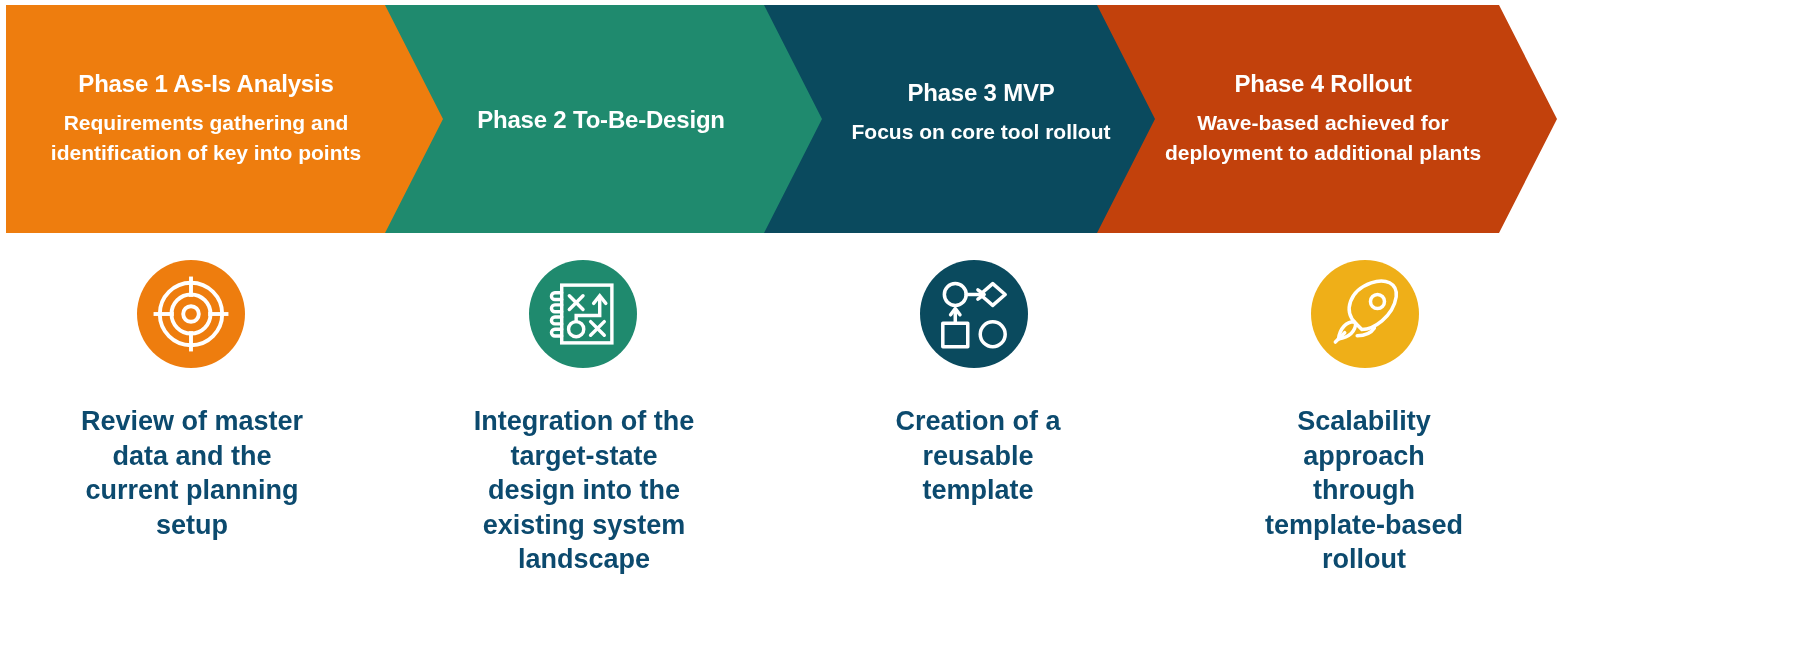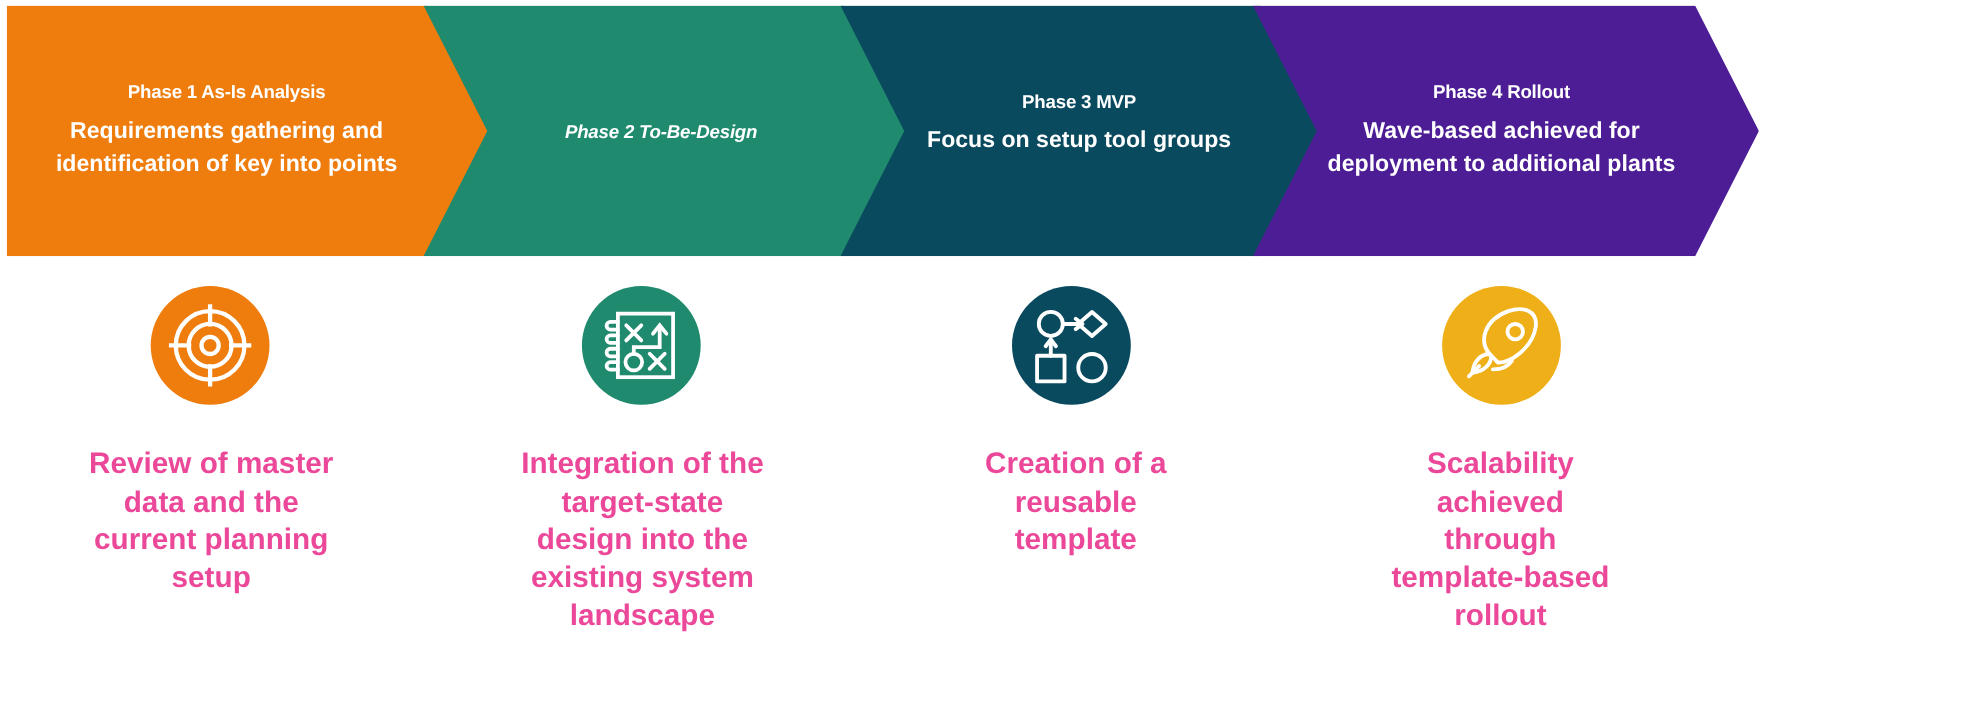--- a/index.html
+++ b/index.html
@@ -14,70 +14,70 @@
 
   
   .chevron-band{position:absolute;left:0;top:0;width:1805px;height:238px;}
   .chev{
     position:absolute;top:5px;height:228px;
     display:flex;flex-direction:column;align-items:center;justify-content:center;
     box-sizing:border-box;
     filter:drop-shadow(4px 5px 4px rgba(90,90,90,0.55));
   }
   .chev-title{
-    color:#ffffff;font-weight:bold;font-size:17px;line-height:1.15;
+    color:#ffffff;font-weight:bold;font-size:24px;line-height:1.15;
     text-align:center;margin:0 0 10px 0;letter-spacing:-0.2px;
   }
   .chev-sub{
     color:#ffffff;font-weight:bold;font-size:21px;line-height:1.42;
     text-align:center;margin:0;
   }
 
   
   .icon-circle{
     position:absolute;width:108px;height:108px;border-radius:50%;
     display:flex;align-items:center;justify-content:center;
   }
   .icon-circle svg{display:block;}
 
   
   .caption{
     position:absolute;
-    color:#ec4899;font-weight:bold;font-size:27px;line-height:1.28;
+    color:#0c4a6e;font-weight:bold;font-size:27px;line-height:1.28;
     text-align:center;
   }
 </style>
 </head>
 <body>
 
 <div class="stage">
 
   <div class="chevron-band">
 
     <div class="chev" style="left:6px;width:440px;background:#EE7D0E;
                 clip-path:polygon(0 0, 382px 0, 440px 114px, 382px 228px, 0 228px);
                 padding:0 62px 0 22px;">
       <div class="chev-title">Phase 1 As-Is Analysis</div>
       <div class="chev-sub">Requirements gathering and identification of key into points</div>
     </div>
 
     <div class="chev" style="left:385px;width:440px;background:#1F8A6E;
                 clip-path:polygon(0 0, 382px 0, 440px 114px, 382px 228px, 0 228px, 58px 114px);
-                padding:12px 60px 0 52px;font-style:italic;">
+                padding:12px 60px 0 52px;">
       <div class="chev-title">Phase 2 To-Be-Design</div>
     </div>
 
     <div class="chev" style="left:764px;width:440px;background:#0A4A5E;
                 clip-path:polygon(0 0, 382px 0, 440px 114px, 382px 228px, 0 228px, 58px 114px);
                 padding:0 62px 12px 56px;">
       <div class="chev-title">Phase 3 MVP</div>
-      <div class="chev-sub">Focus on setup tool groups</div>
+      <div class="chev-sub">Focus on core tool rollout</div>
     </div>
 
-    <div class="chev" style="left:1139px;width:460px;background:#4c1d95;
+    <div class="chev" style="left:1097px;width:460px;background:#c2410c;
                 clip-path:polygon(0 0, 402px 0, 460px 114px, 402px 228px, 0 228px, 58px 114px);
                 padding:0 70px 0 62px;">
       <div class="chev-title">Phase 4 Rollout</div>
       <div class="chev-sub">Wave-based achieved for deployment to additional plants</div>
     </div>
   </div>
 
   <div class="icon-circle" style="left:137px;top:260px;background:#EE7D0E;">
     <svg width="78" height="78" viewBox="0 0 100 100" aria-hidden="true">
       <g fill="none" stroke="#ffffff" stroke-width="5">
@@ -137,15 +137,15 @@
       </g>
     </svg>
   </div>
 
   <div class="caption" style="left:72px;top:404px;width:240px;">Review of master data and the current planning setup</div>
 
   <div class="caption" style="left:872px;top:404px;width:212px;">Creation of a reusable template</div>
 
   <div class="caption" style="left:470px;top:404px;width:228px;">Integration of the target-state design into the existing system landscape</div>
 
-  <div class="caption" style="left:1258px;top:404px;width:212px;">Scalability achieved through template-based rollout</div>
+  <div class="caption" style="left:1258px;top:404px;width:212px;">Scalability approach through template-based rollout</div>
 
 </div>
 
 </body></html>

